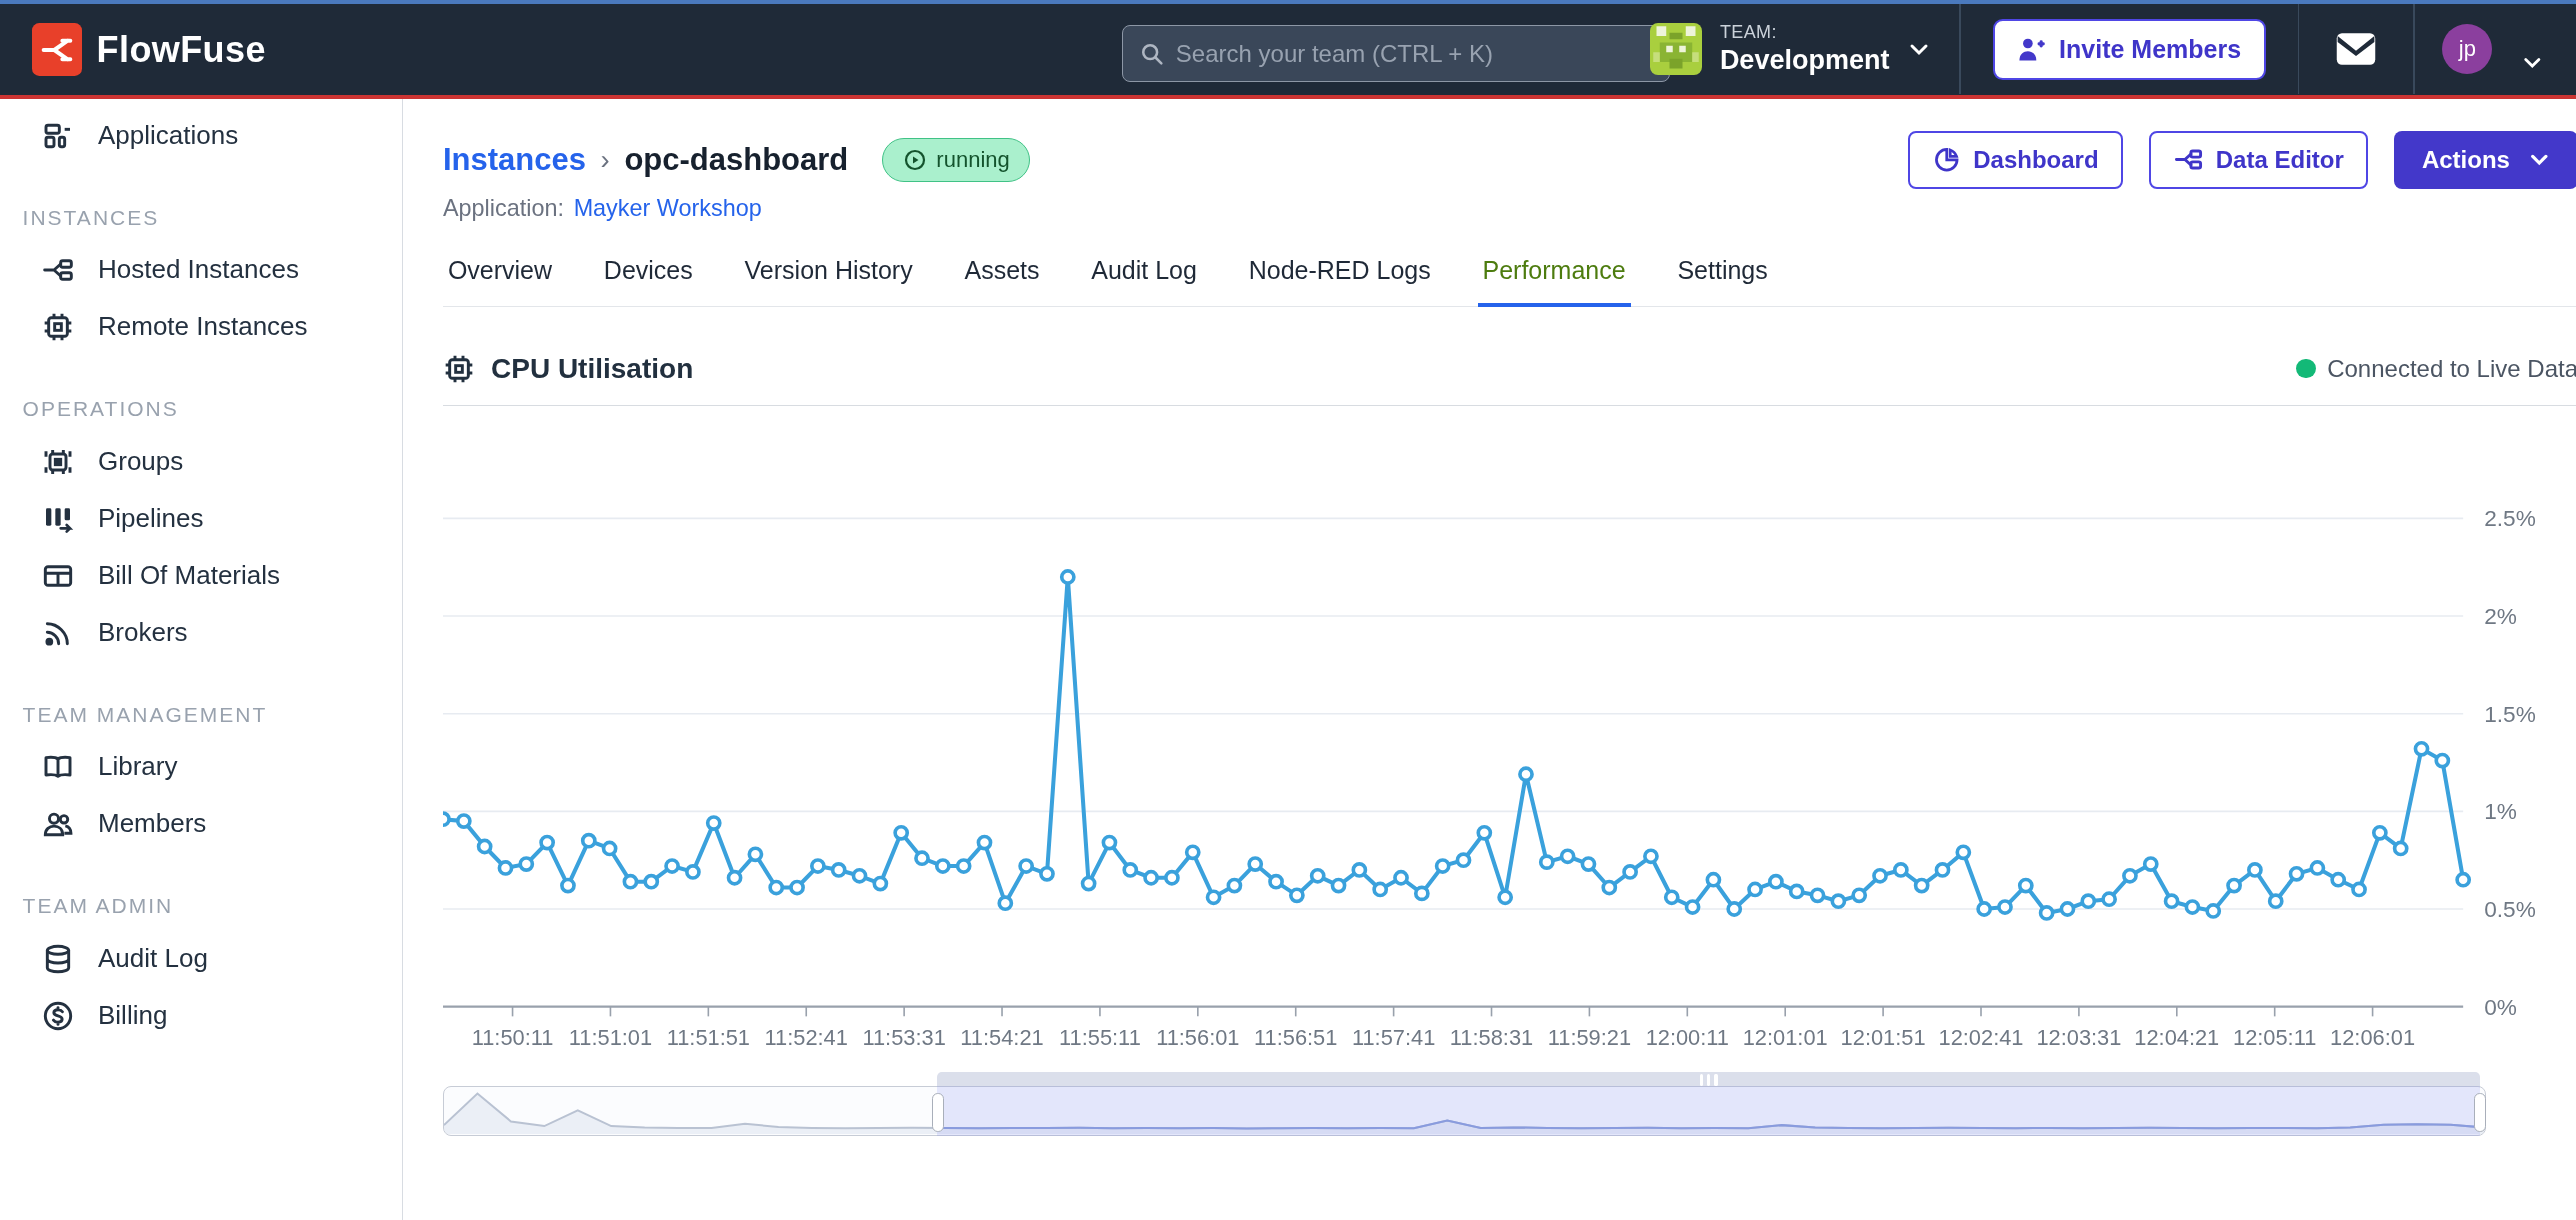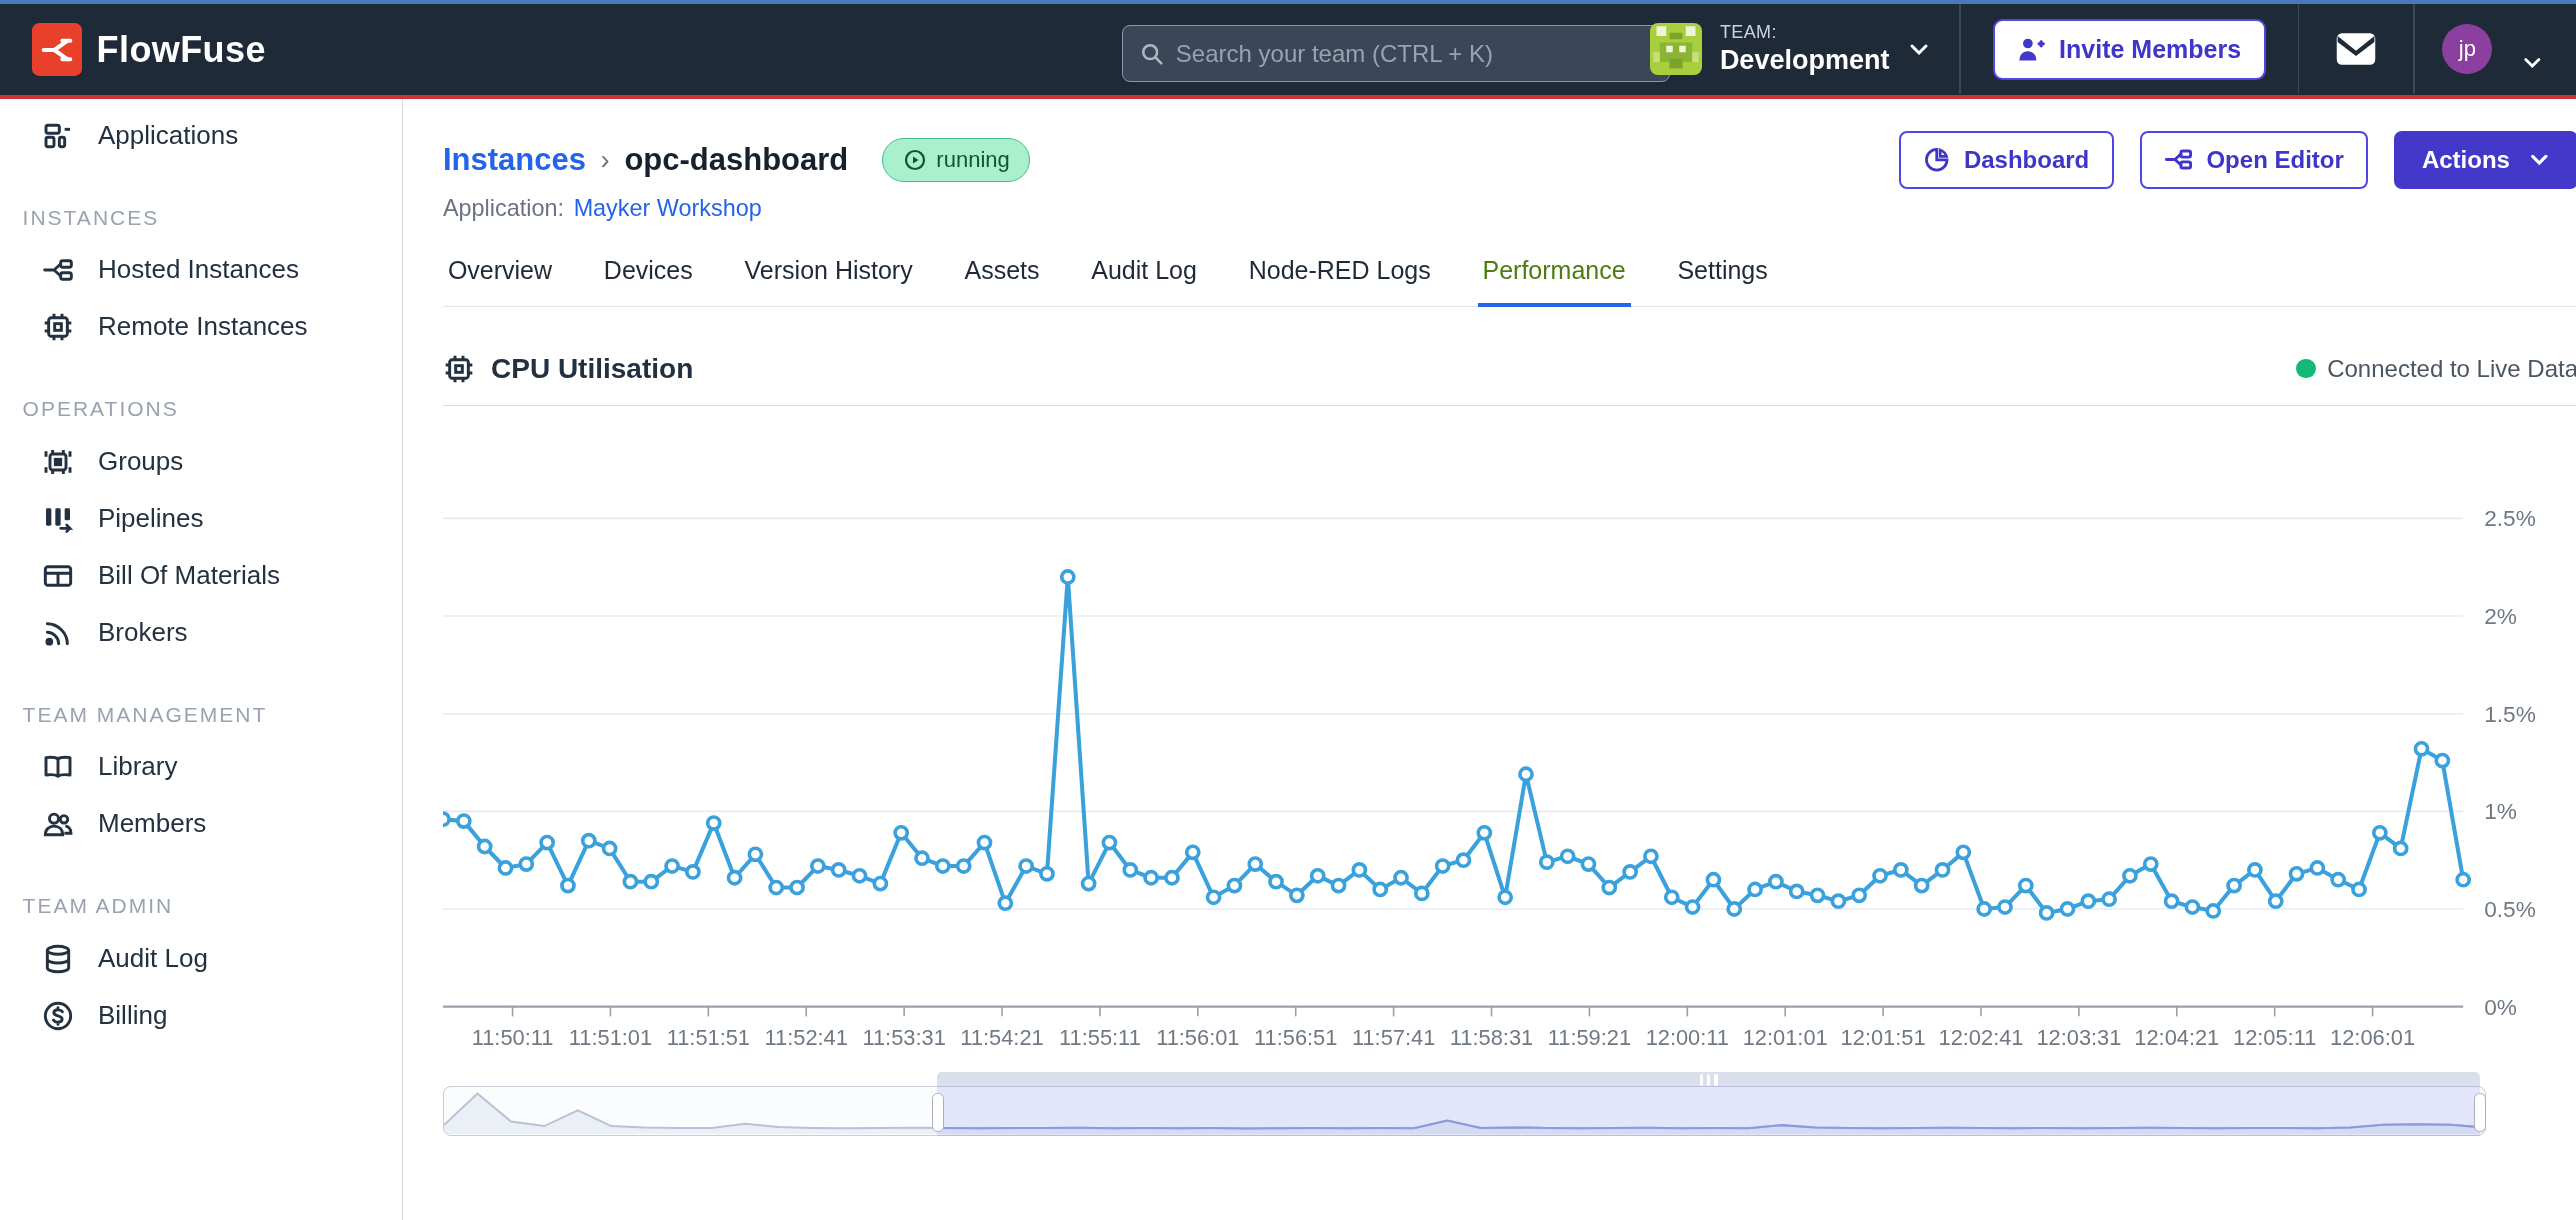--- a/index.html
+++ b/index.html
@@ -282,21 +282,21 @@
               <path d="M15 3.5 A9 9 0 0 1 20.5 9 L15 9 Z"></path>
             </svg>
           <span>Dashboard</span>
         </button>
         <button class="btn-o">
           <svg width="29" height="29" viewBox="0 0 24 24" fill="none" stroke="#3f35c9" stroke-width="2.4" stroke-linecap="round">
               <path d="M2 12 L9 12 M9 12 L14 7.5 M9 12 L14 16.5"></path>
               <rect x="14" y="5" width="8" height="5" rx="1.5"></rect>
               <rect x="14" y="14" width="8" height="5" rx="1.5"></rect>
             </svg>
-          <span>Open Editor</span>
+          <span>Data Editor</span>
         </button>
         <button class="btn-p">
           <span>Actions</span>
           <svg width="22.6" height="22.6" viewBox="0 0 24 24" fill="none" stroke="#fff" stroke-width="3.4" stroke-linecap="round">
               <path d="M5 9 L12 16 L19 9"></path>
             </svg>
         </button>
       </span>
     </div>
 

